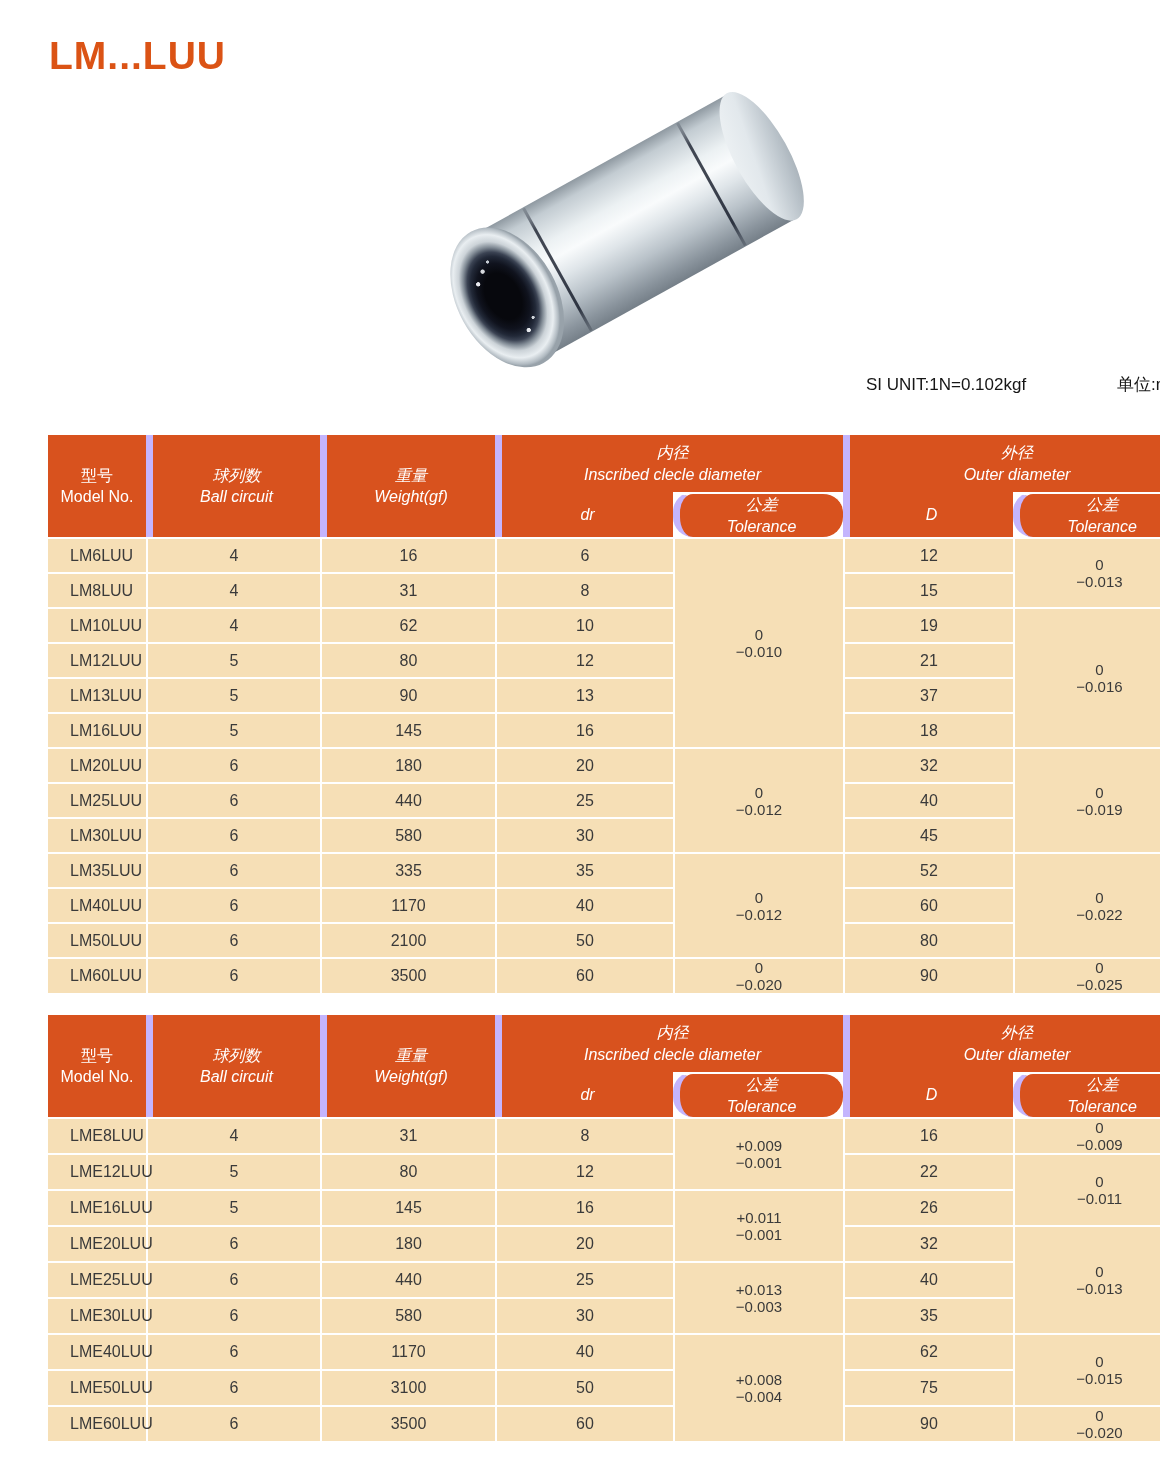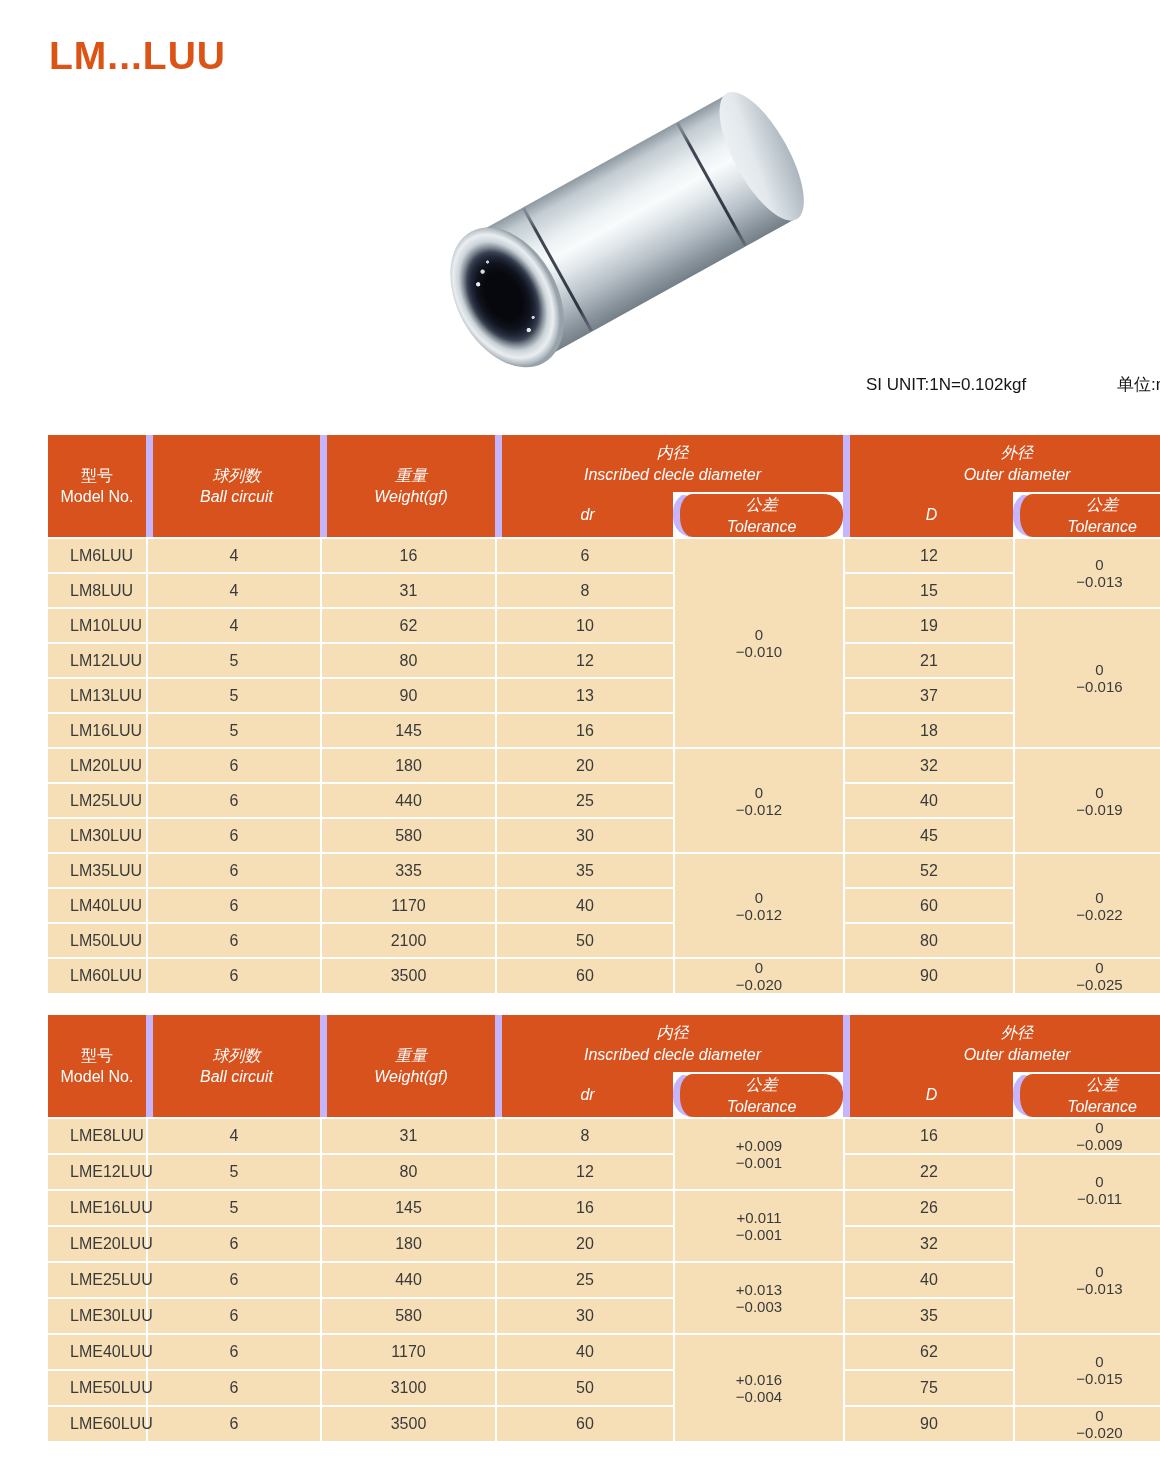--- a/index.html
+++ b/index.html
@@ -315,21 +315,21 @@
           <td>6</td>
           <td>580</td>
           <td>30</td>
           <td>35</td>
         </tr>
         <tr>
           <td class="model">LME40LUU</td>
           <td>6</td>
           <td>1170</td>
           <td>40</td>
-          <td class="tol" rowspan="3"><span>+0.016</span><br><span>−0.004</span></td>
+          <td class="tol" rowspan="3"><span>+0.008</span><br><span>−0.004</span></td>
           <td>62</td>
           <td class="tol" rowspan="2"><span>0</span><br><span>−0.015</span></td>
         </tr>
         <tr>
           <td class="model">LME50LUU</td>
           <td>6</td>
           <td>3100</td>
           <td>50</td>
           <td>75</td>
         </tr>

